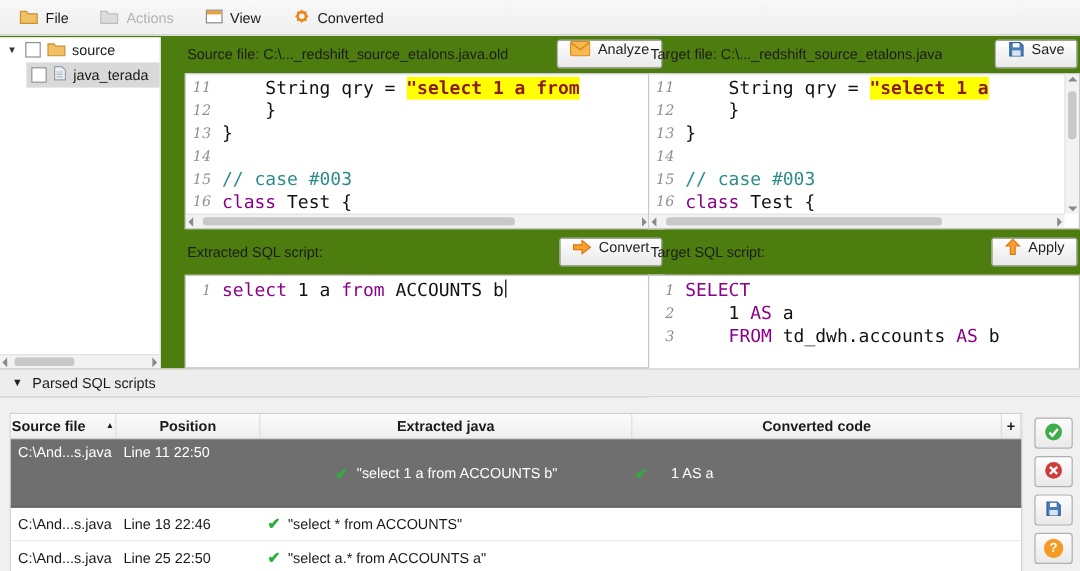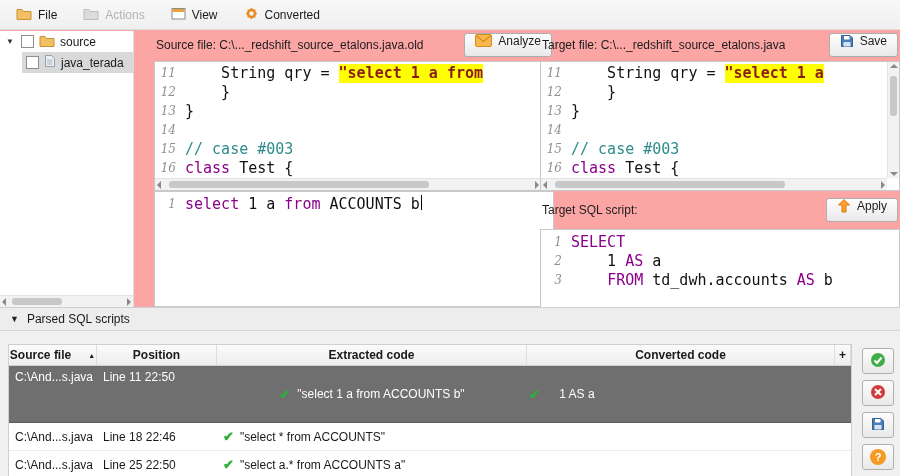--- a/index.html
+++ b/index.html
@@ -1,18 +1,18 @@
 <!DOCTYPE html>
 <html><head>
 <meta charset="utf-8">
 <style>
   *{margin:0;padding:0;box-sizing:border-box}
   html,body{width:900px;height:476px;overflow:hidden;background:#e9e9e9}
   body{font-family:"Liberation Sans",sans-serif;font-size:12px;color:#1a1a1a}
-  .app{position:relative;width:900px;height:476px;background:#fca5a5}
+  .app{position:relative;width:900px;height:476px;background:#4d7c0f}
 
   
   .toolbar{position:absolute;top:0;left:0;right:0;height:30px;background:linear-gradient(#f8f8f8,#efefef);
            border-bottom:1px solid #ddd;display:flex;align-items:center;padding-left:8px;gap:6px}
   .menu-item{display:flex;align-items:center;gap:6px;padding:4px 12px 4px 8px;font-size:12px;cursor:default;border-radius:2px}
   .menu-item.disabled{color:#b3b3b3}
 
   
   .tree-panel{position:absolute;left:0;top:31px;width:134px;height:276px;background:#fff;border-right:1px solid #dcdcdc}
   .tree-row{display:flex;align-items:center;height:21px;gap:5px;padding-left:6px;white-space:nowrap;overflow:hidden}
@@ -183,20 +183,29 @@
         <i class="sa sa-u"></i>
         <i class="sa sa-d"></i>
         <span class="vthumb" style="top:14px;height:40px"></span>
       </div>
       <div class="hscroll">
         <i class="sa sa-l"></i>
         <i class="sa sa-r"></i>
         <span class="hthumb" style="left:14px;width:260px"></span>
       </div>
     </div>
+    <div class="sub-header">
+      <span class="panel-title">Extracted SQL script:</span>
+      <button class="btn">
+        <span><svg width="16" height="14" viewBox="0 0 16 14">
+              <path d="M1,5 H8 V1.5 L15,7 L8,12.5 V9 H1 Z" fill="#ff9d2e" stroke="#d87a10"></path>
+            </svg></span>
+        <span>Convert</span>
+      </button>
+    </div>
     <div class="sub-editor">
       <div class="code-line">
         <span class="ln">1</span><span class="tok kw">select</span><span class="tok"> 1 a </span><span class="tok kw">from</span><span class="tok"> ACCOUNTS b</span><span class="caret"></span>
       </div>
     </div>
   </div>
 
   <div class="target-col">
     <div class="panel-header">
       <span class="panel-title">Target file: C:\..._redshift_source_etalons.java</span>
@@ -267,21 +276,21 @@
   </div>
 
   <div class="bottom">
     <div class="ptable">
       <div class="prow phead">
         <div class="pcell c-file">
           <span>Source file</span>
           <span class="sort">▲</span>
         </div>
         <div class="pcell c-pos">Position</div>
-        <div class="pcell c-ext">Extracted code</div>
+        <div class="pcell c-ext">Extracted java</div>
         <div class="pcell c-conv">Converted code</div>
         <div class="pcell c-plus">+</div>
       </div>
 
       <div class="prow r1">
         <div class="pcell c-file">C:\And...s.java</div>
         <div class="pcell c-pos">Line 11 22:50</div>
         <div class="pcell c-ext">
           <span class="check">✔</span>
           <span>"select 1 a from ACCOUNTS b"</span>

